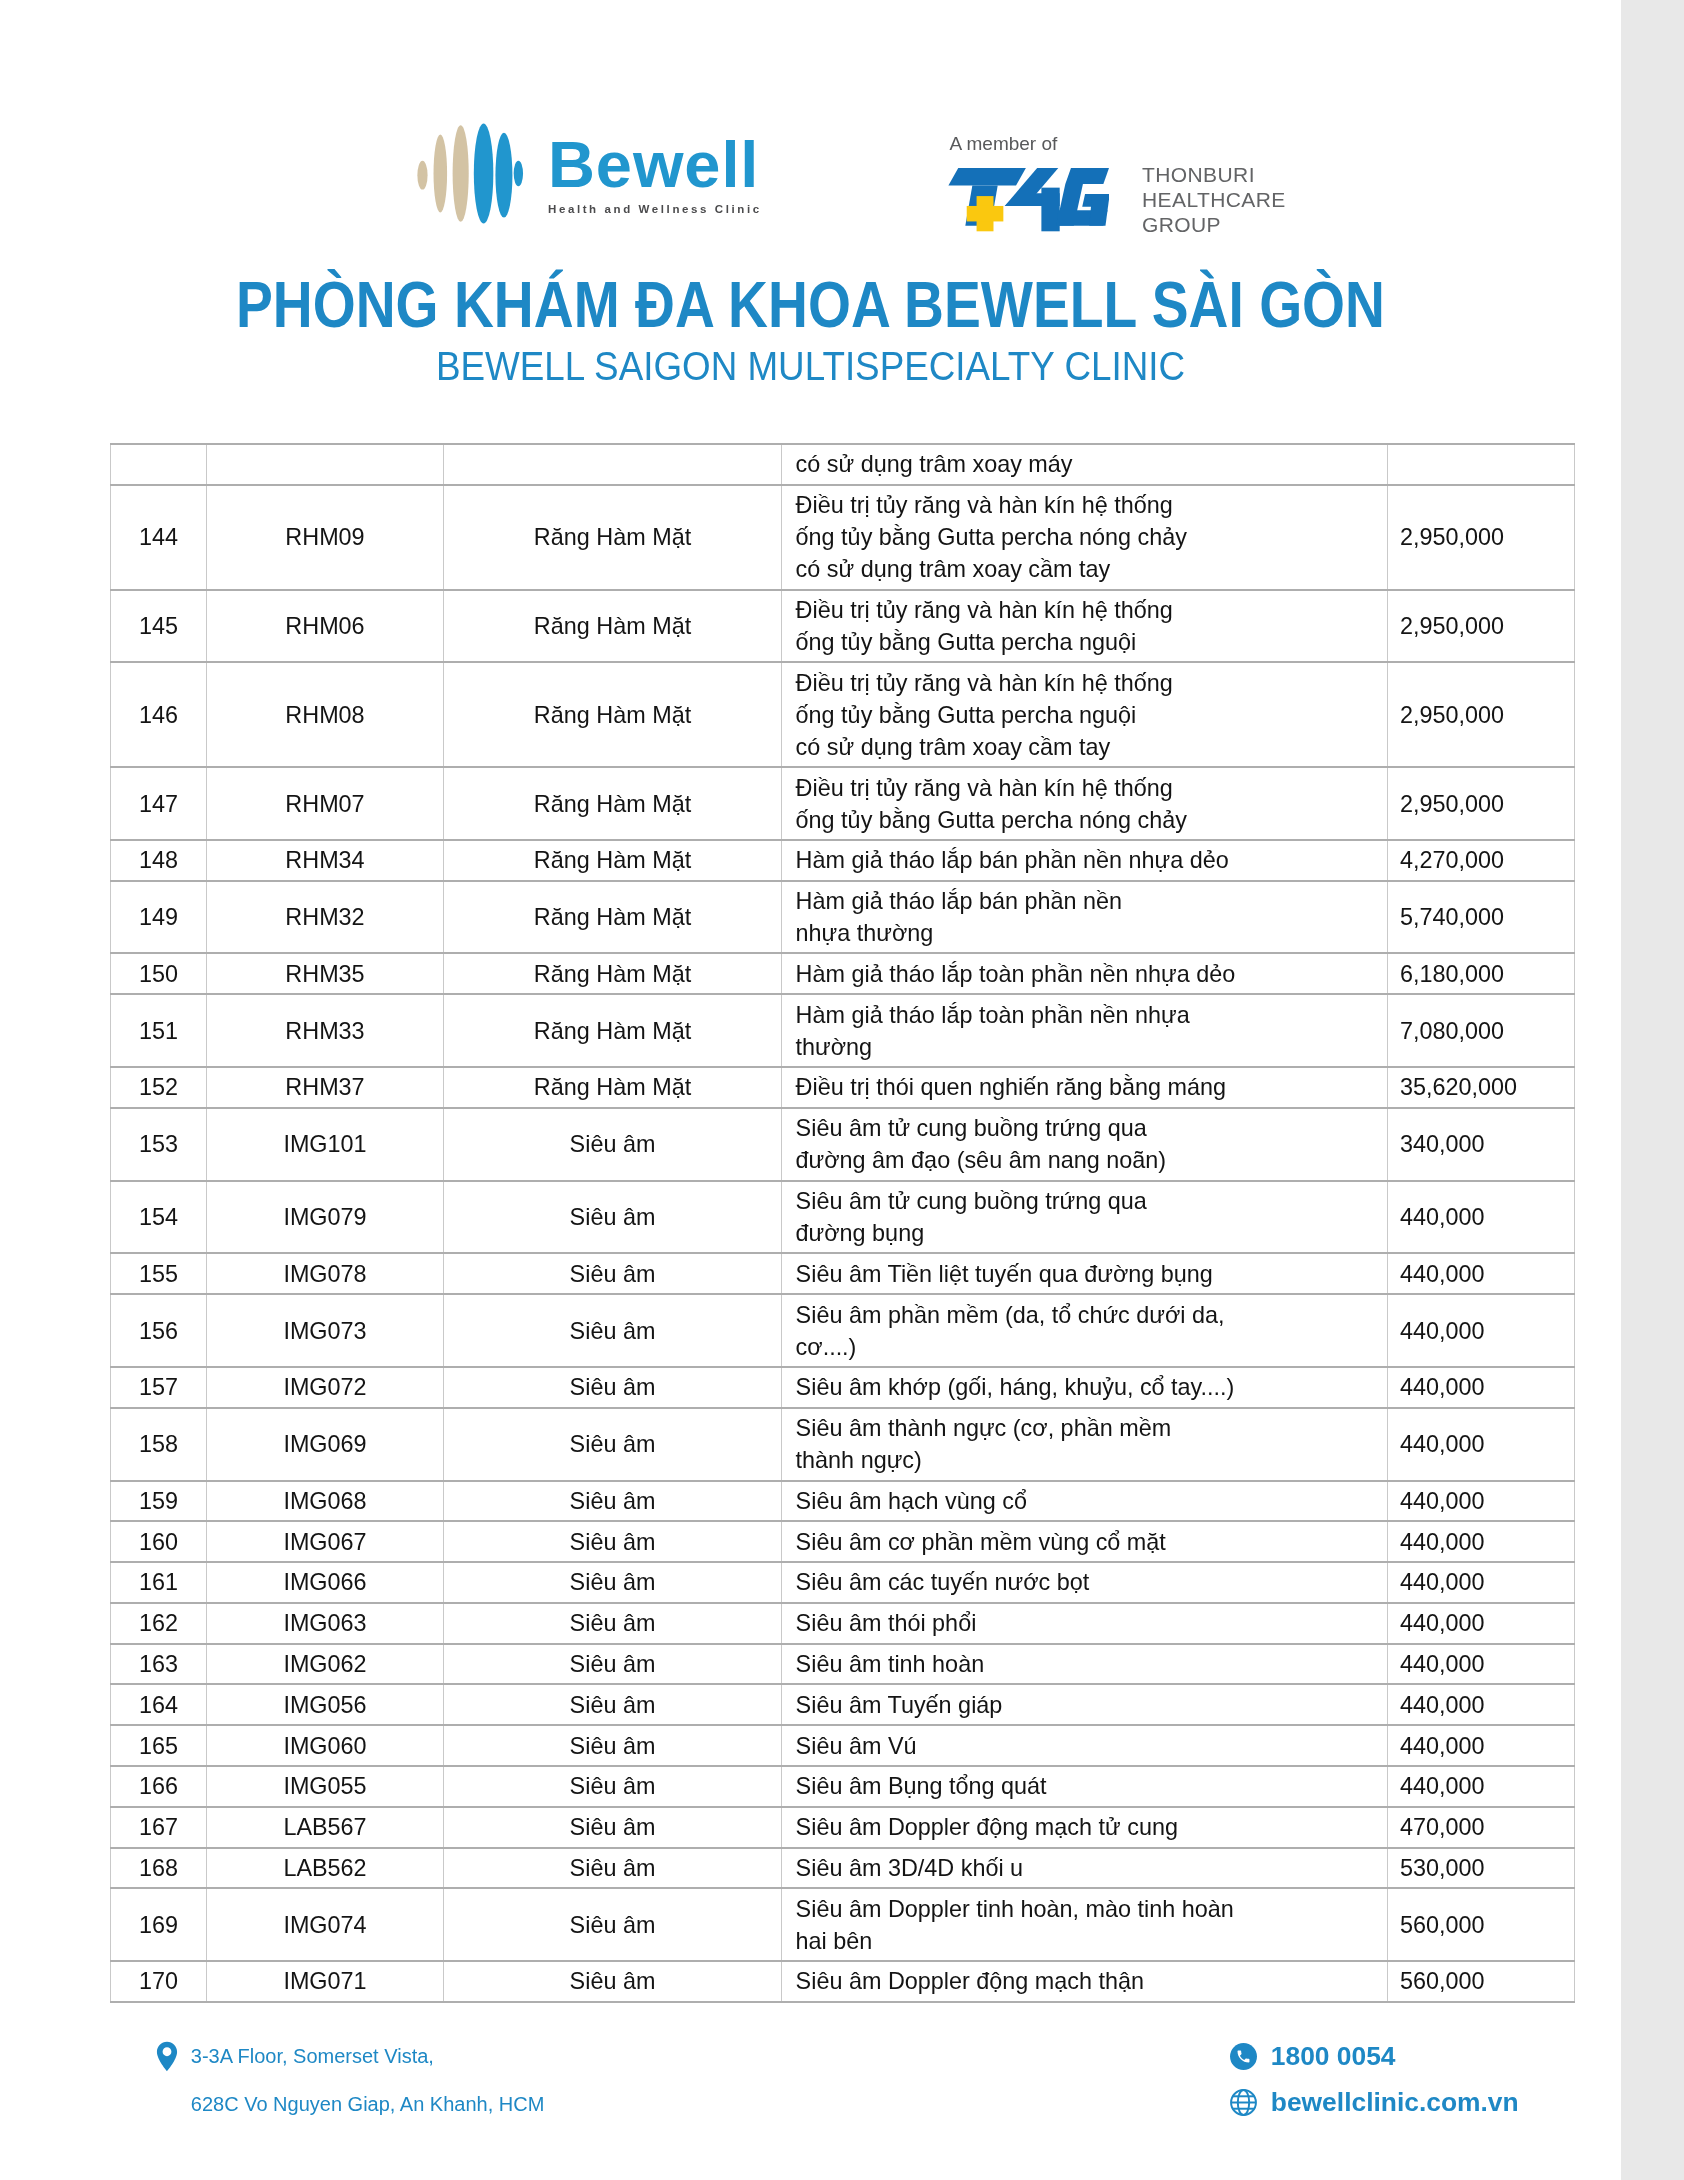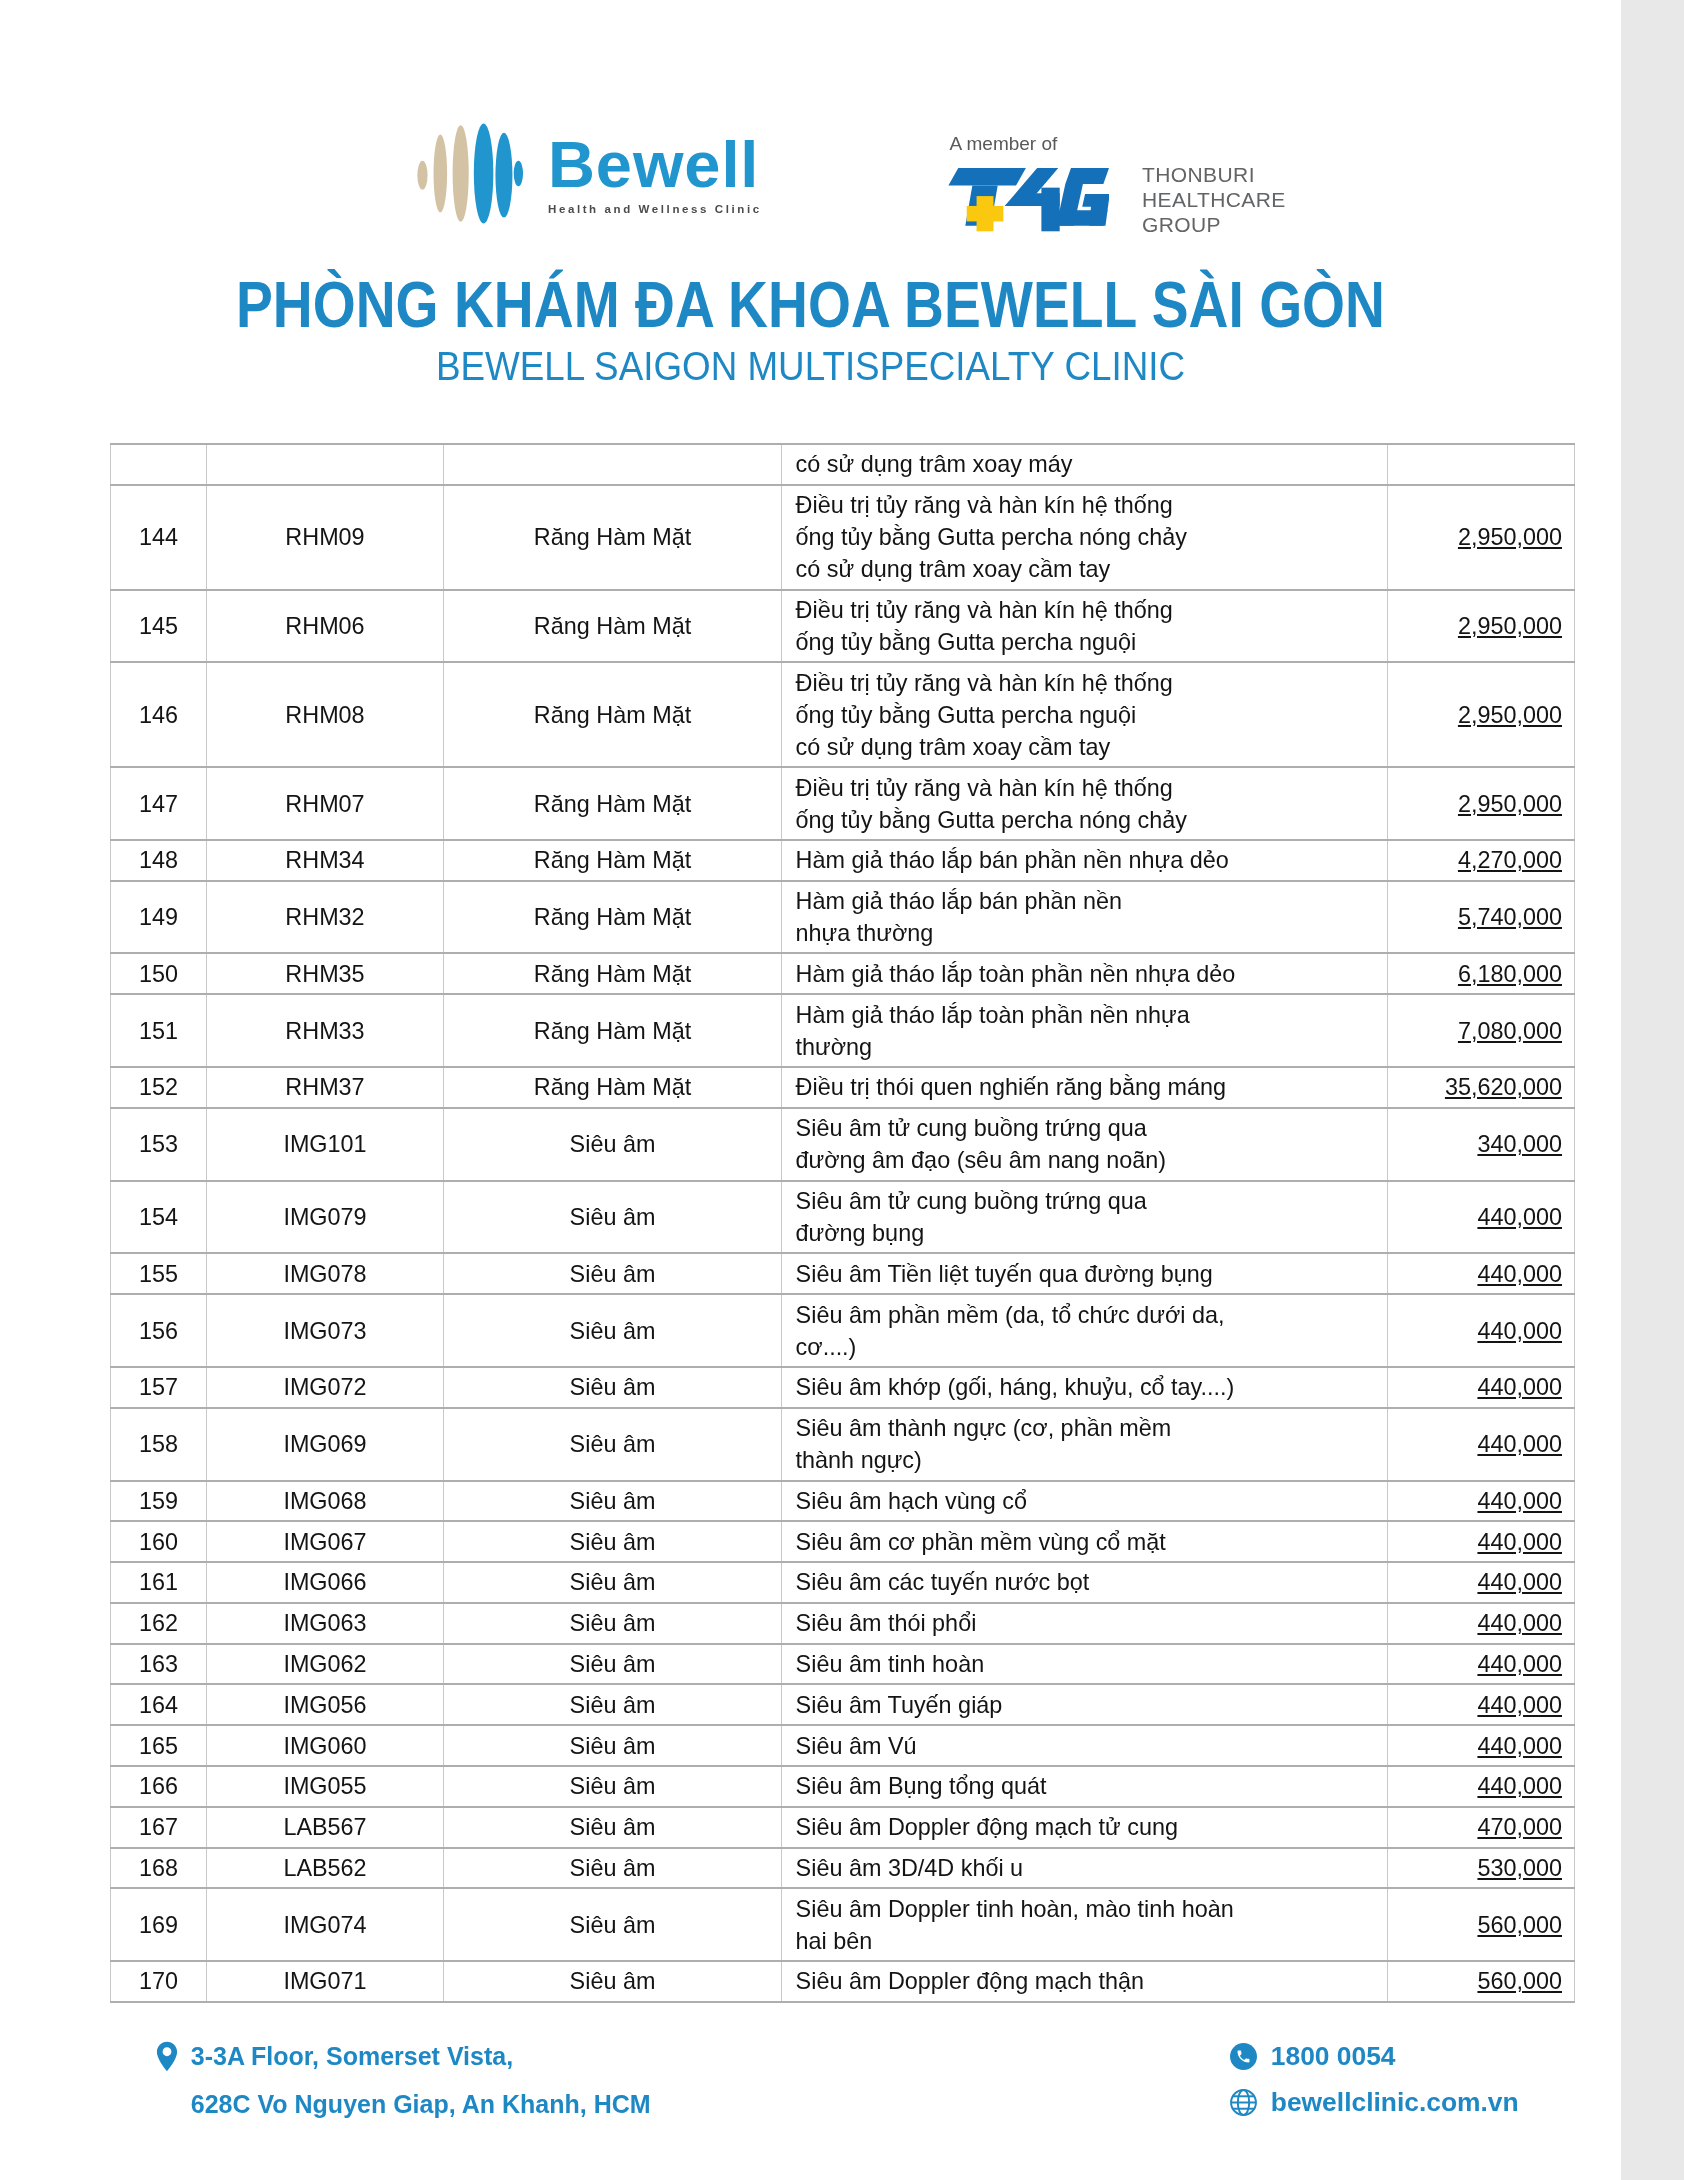--- a/index.html
+++ b/index.html
@@ -45,25 +45,25 @@
     font-size:23.4px;color:#141414;border-radius:29px;
   }
   .price-table td{
     border-left:1.7px solid #c9c9c9;border-right:1.7px solid #c9c9c9;
     border-top:2.6px solid #aeaeae;border-bottom:2.6px solid #aeaeae;
     padding:3.4px 12px;line-height:32px;vertical-align:middle;
     overflow:hidden;
   }
   .price-table .col-no,.price-table .col-code,.price-table .col-dept{text-align:center;}
   .price-table .col-desc{text-align:left;padding-left:13.6px;}
-  .price-table .col-price{text-align:right;text-decoration:underline;}
+  .price-table .col-price{text-align:left;}
 
   
   .footer-left{position:absolute;left:156px;top:2032px;display:flex;gap:12.8px;color:var(--primary-blue);}
-  .footer-left .addr{font-size:25px;line-height:48px;font-weight:700;}
+  .footer-left .addr{font-size:20px;line-height:48px;font-weight:400;}
   .pin-icon{margin-top:9.4px;flex:0 0 auto;}
   .footer-right{position:absolute;left:1229px;top:2038px;display:flex;flex-direction:column;gap:8.5px;color:var(--primary-blue);}
   .footer-item{display:flex;align-items:center;gap:12.8px;font-size:26.4px;font-weight:700;line-height:37px;}
 </style>
 </head>
 <body>
 
 <div class="page">
 
   <div class="bewell-logo">

